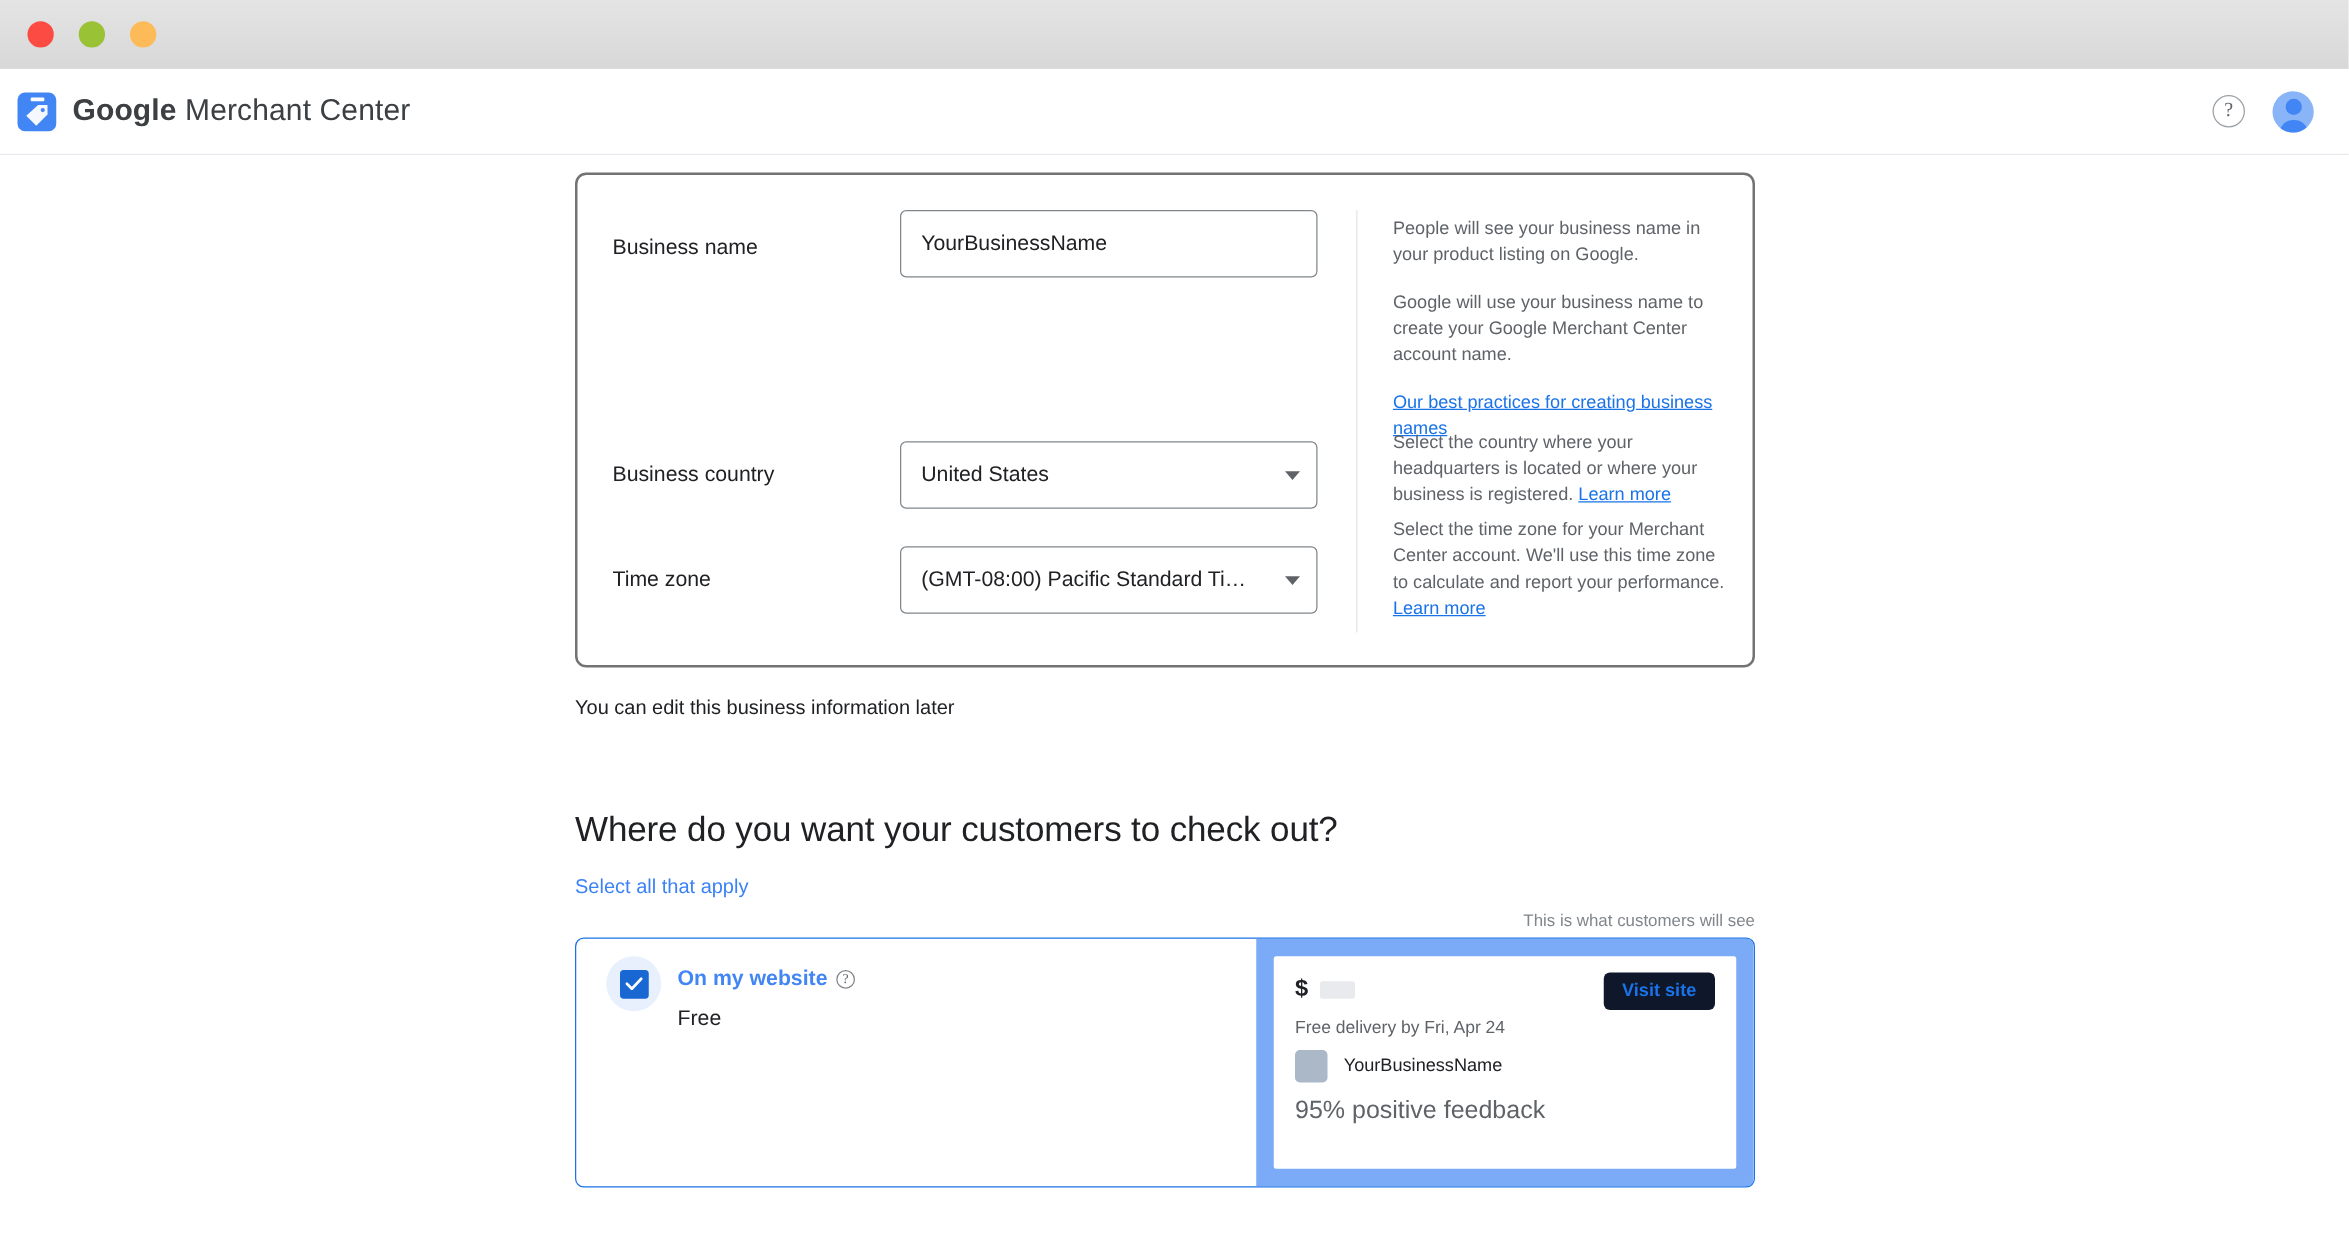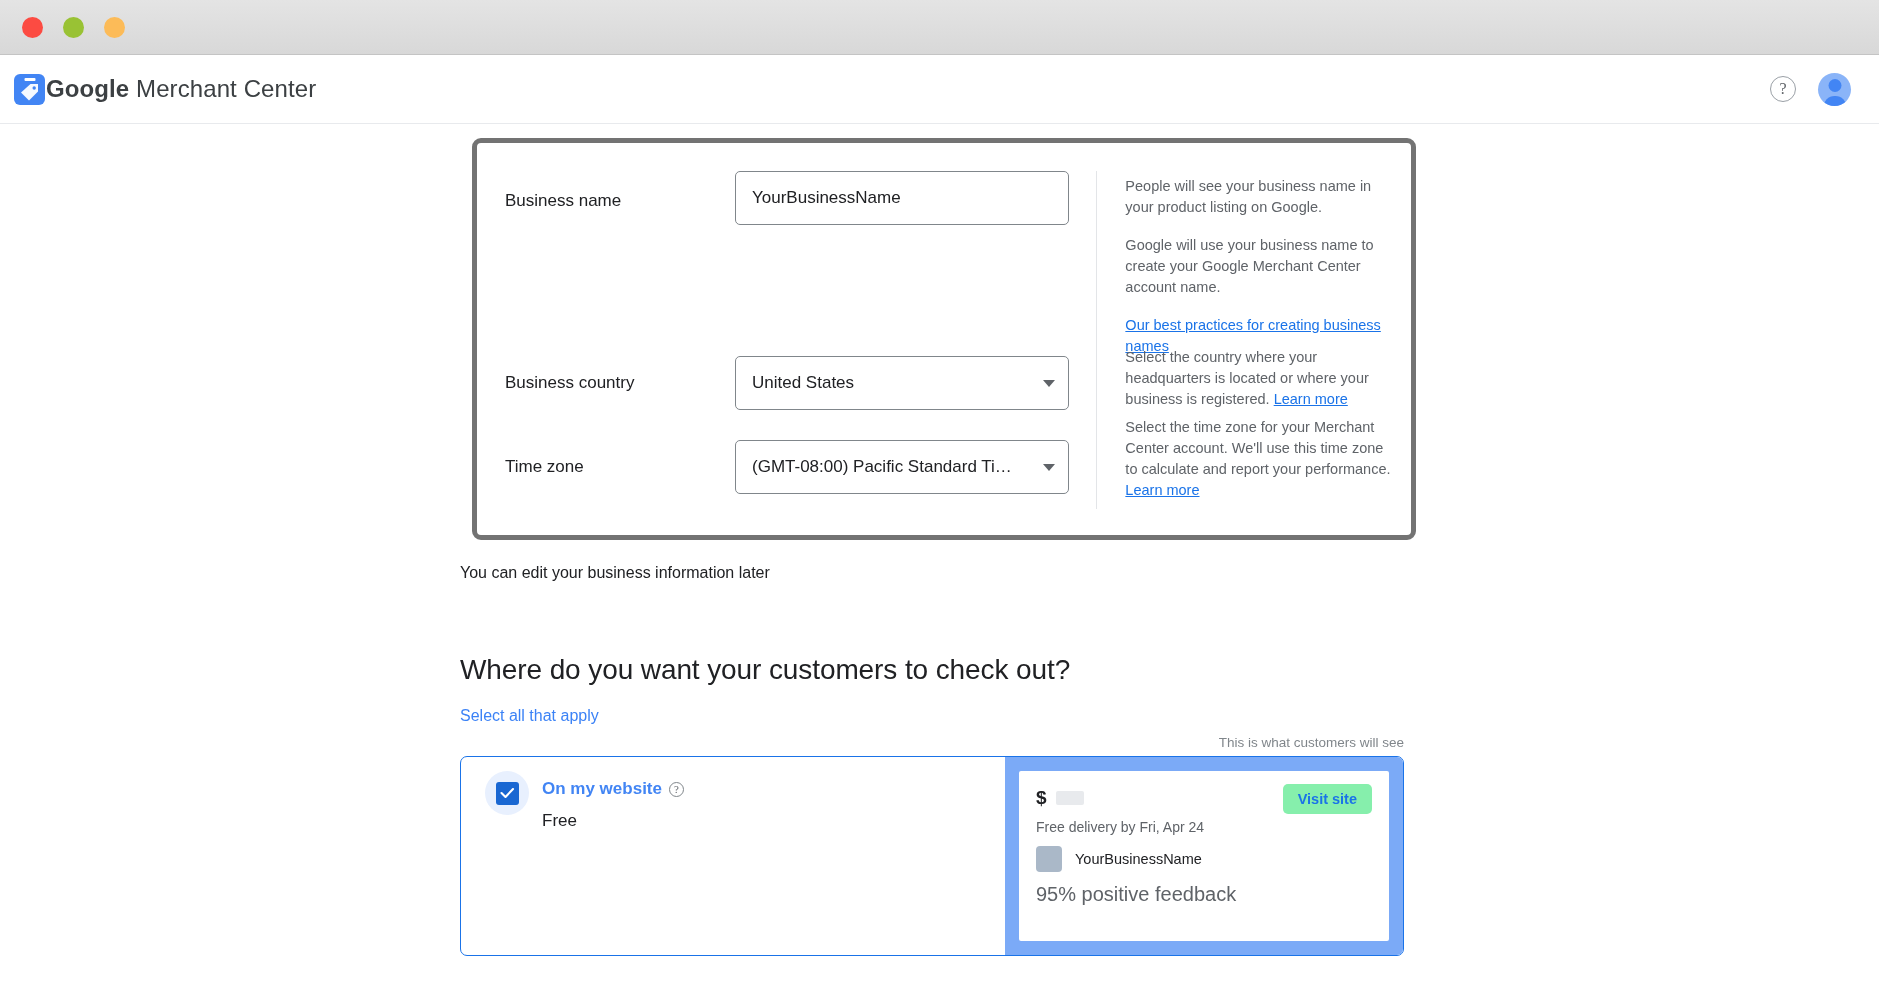--- a/index.html
+++ b/index.html
@@ -33,21 +33,21 @@
   
   .app-header {
     height: 69px;
     background: #ffffff;
     border-bottom: 1px solid #e8eaed;
     display: flex;
     align-items: center;
     padding: 0 28px 0 14px;
     position: relative;
   }
-  .brand { display: flex; align-items: center; gap: 1px; }
+  .brand { display: flex; align-items: center; gap: 13px; }
   .brand-logo {
     width: 31px; height: 31px;
     border-radius: 6px;
     background: #4285f4;
     position: relative;
     overflow: hidden;
     flex: none;
   }
   .brand-logo .tab-top {
     position: absolute; top: 4px; left: 50%;
@@ -110,26 +110,25 @@
     font-size: 28px;
     color: #202124;
     font-weight: 400;
     letter-spacing: -0.1px;
     margin-bottom: 33px;
   }
 
   
   .info-card {
     width: 944px;
-    border: 5px solid #737373;
+    border: 2px solid #737373;
     border-radius: 9px;
     background: #fff;
     display: flex;
     padding: 28px 0 26px 0;
-    margin-left: 12px;
   }
   .fields-col {
     width: 626px;
     padding-left: 28px;
     padding-right: 26px;
   }
   .field-row {
     display: flex;
     align-items: center;
   }
@@ -310,21 +309,21 @@
     border-radius: 2px;
     padding: 16px 17px 0 17px;
   }
   .pv-row1 {
     display: flex; align-items: flex-start; justify-content: space-between;
   }
   .pv-price { display: flex; align-items: center; gap: 9px; }
   .pv-dollar { font-size: 19px; font-weight: bold; color: #202124; }
   .pv-bar { width: 28px; height: 14px; background: #e8eaed; border-radius: 2px; }
   .pv-visit {
-    background: #86efac;
+    background: #0f172a;
     color: #1a73e8;
     font-size: 14.5px;
     font-weight: bold;
     padding: 7px 15px;
     border-radius: 5px;
     cursor: pointer;
     white-space: nowrap;
     margin-top: -3px;
     text-align: right;
   }
@@ -424,21 +423,21 @@
         <p class="hint-p"><span>Select the country where your headquarters is located or where your business is registered.</span> <a class="hint-link">Learn more</a></p>
       </div>
 
       <div class="hint-block b3">
         <p class="hint-p"><span>Select the time zone for your Merchant Center account. We'll use this time zone to calculate and report your performance.</span> <a class="hint-link">Learn more</a></p>
       </div>
 
     </div>
   </div>
 
-  <div class="edit-later">You can edit your business information later</div>
+  <div class="edit-later">You can edit this business information later</div>
 
   <div class="checkout-section">
     <h2 class="section-title" style="margin-bottom:0">Where do you want your customers to check out?</h2>
     <div class="checkout-sub">Select all that apply</div>
 
     <div class="preview-caption">This is what customers will see</div>
 
     <div class="option-card">
 
       <div class="option-left">

